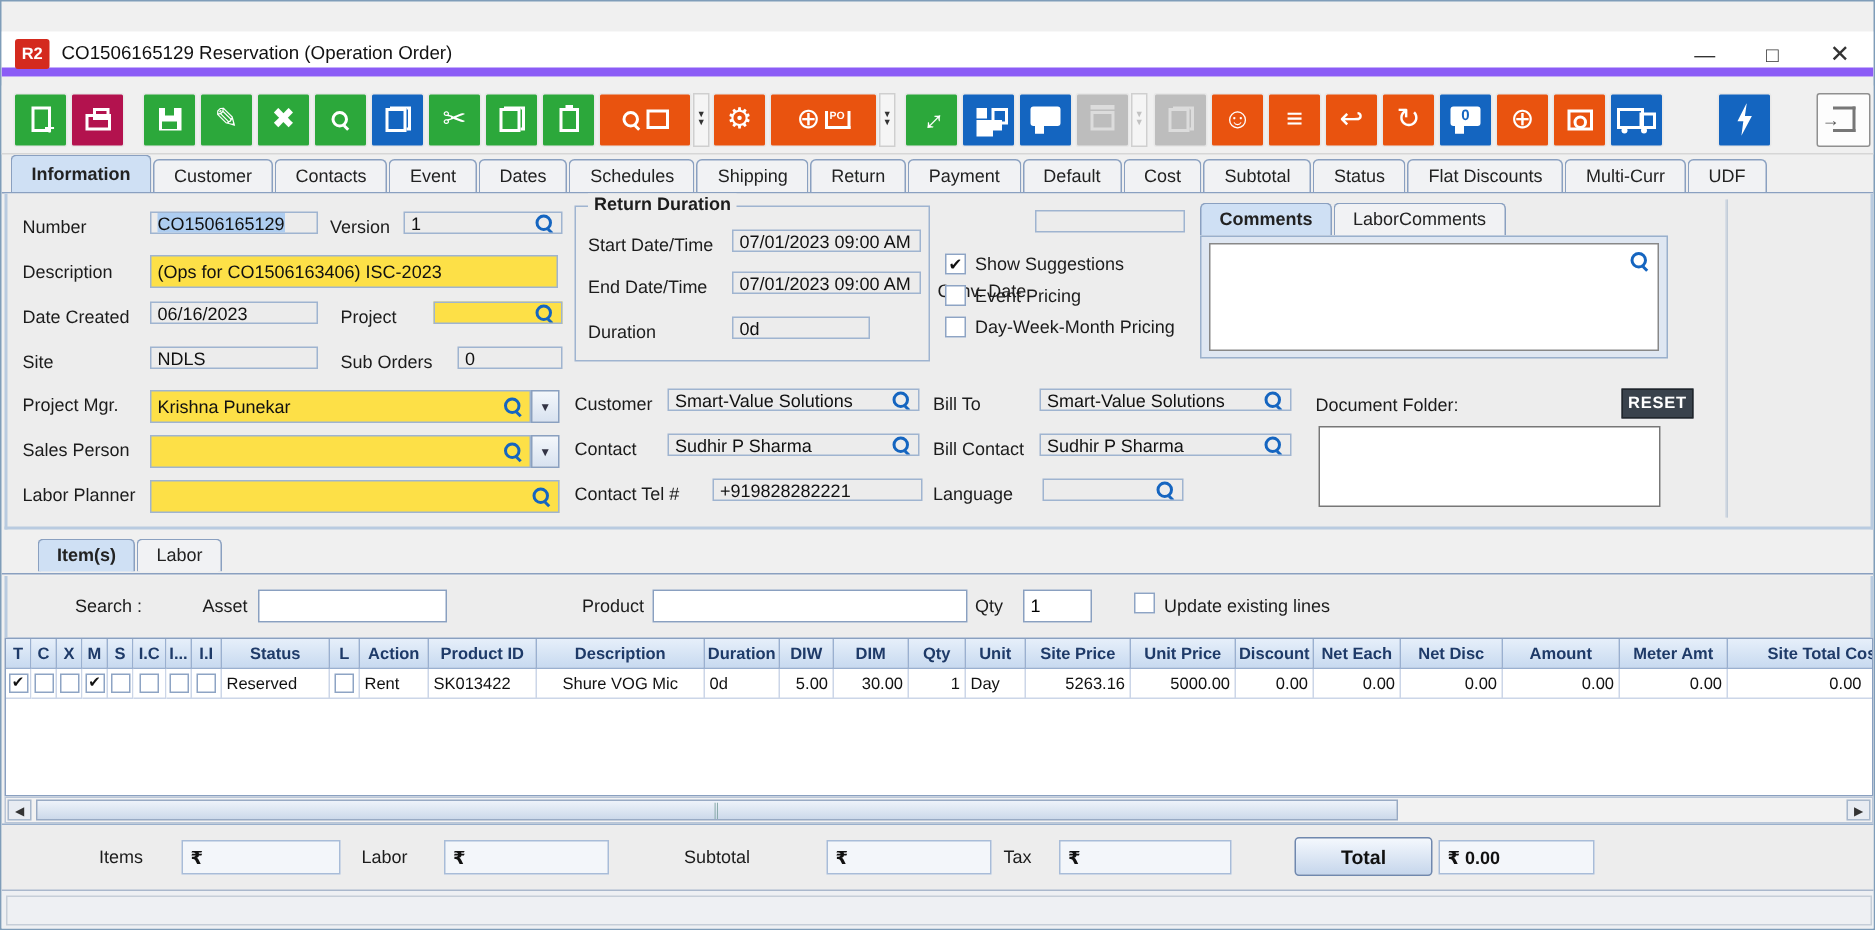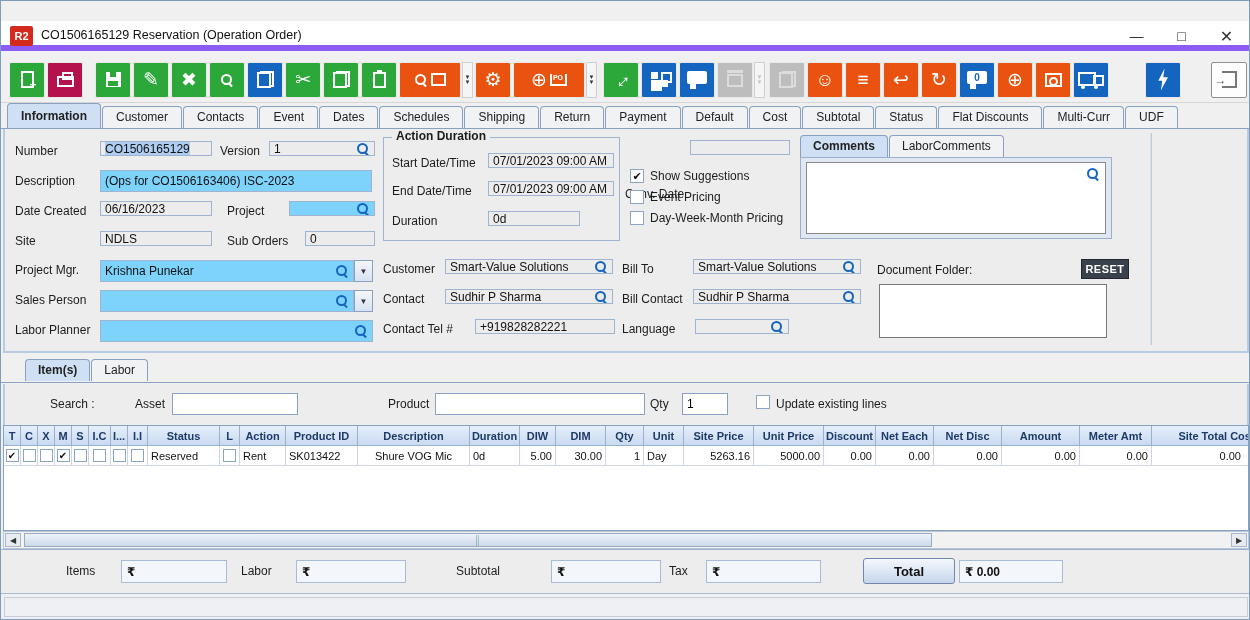--- a/index.html
+++ b/index.html
@@ -70,21 +70,21 @@
 
   
   .tabs1 { position:absolute; left:0; top:102px; width:100%; height:26px; display:flex; align-items:flex-end; padding-left:6px; border-bottom:1px solid #8aa0c0; }
   .tab { flex:none; height:22px; line-height:21px; padding:0 13px; font-size:12px; color:#222; background:#f1f2f4; border:1px solid #8aa0c0; border-bottom:none; border-radius:4px 4px 0 0; margin-right:1px; }
   .tab.active { background:#cfe0f4; font-weight:bold; height:25px; line-height:24px; }
 
   
   .infopanel { position:absolute; left:2px; top:128px; width:1246px; height:224px; background:#ededed; border:2px solid #b9cbe0; border-top:none; }
   .lbl { position:absolute; font-size:12px; color:#1c1c1c; white-space:nowrap; }
   .fld { position:absolute; height:15px; border:1px solid #9fb4d0; background:#ececec; display:flex; align-items:center; padding:0 4px; font-size:12px; color:#111; overflow:hidden; white-space:nowrap; }
-  .fld.white { background:#7dd3fc;justify-content:flex-end; }
+  .fld.white { background:#fde047;justify-content:flex-end; }
   .fld .val { flex:1; overflow:hidden; white-space:nowrap; }
   .fld .sel { flex:none; background:#aecdf0; }
   .fld .mag { margin-left:auto; }
   .ddbtn { position:absolute; width:19px; height:22px; background:linear-gradient(#f4f7fb,#d8e2f0); border:1px solid #8aa0c0; display:flex; align-items:center; justify-content:center; font-size:8px; color:#334; }
   .cbx { display:inline-flex; width:14px; height:14px; background:#fff; border:1px solid #8ea4c4; align-items:center; justify-content:center; font-size:11px; font-weight:bold; color:#111; flex:none; }
   .groupbox { position:absolute; border:1px solid #9fb4d0; }
   .groupbox .legend { position:absolute; top:-9px; left:8px; background:#ededed; padding:0 4px; font-size:12px; font-weight:bold; color:#1c1c1c; }
   .ctab { flex:none; height:22px; line-height:21px; padding:0 12px; font-size:12px; background:#f1f2f4; border:1px solid #8aa0c0; border-bottom:none; border-radius:4px 4px 0 0; margin-right:1px; color:#222; }
   .ctab.active { background:#cfe0f4; font-weight:bold; }
   .resetbtn { position:absolute; width:48px; height:20px; background:#39424c; color:#fff; font-size:11px; font-weight:bold; display:flex; align-items:center; justify-content:center; border:1px solid #20262c; letter-spacing:.5px; }
@@ -321,21 +321,21 @@
         <span>▼</span>
       </div>
 
     <span class="lbl" style="left:10px;top:194px;">Labor Planner</span>
     <div class="fld white" style="left:95px;top:191px;width:273px;height:22px;">
         <span class="val"></span>
         <span class="mag"></span>
       </div>
 
     <div class="groupbox" style="left:378px;top:8px;width:237px;height:104px;">
-      <span class="legend">Action Duration</span>
+      <span class="legend">Return Duration</span>
       <span class="lbl" style="left:8px;top:18px;">Start Date/Time</span>
       <div class="fld" style="left:104px;top:15px;width:126px;">
           <span class="val">07/01/2023 09:00 AM</span>
         </div>
       <span class="lbl" style="left:8px;top:46px;">End Date/Time</span>
       <div class="fld" style="left:104px;top:43px;width:126px;">
           <span class="val">07/01/2023 09:00 AM</span>
         </div>
       <span class="lbl" style="left:8px;top:76px;">Duration</span>
       <div class="fld" style="left:104px;top:73px;width:92px;">

